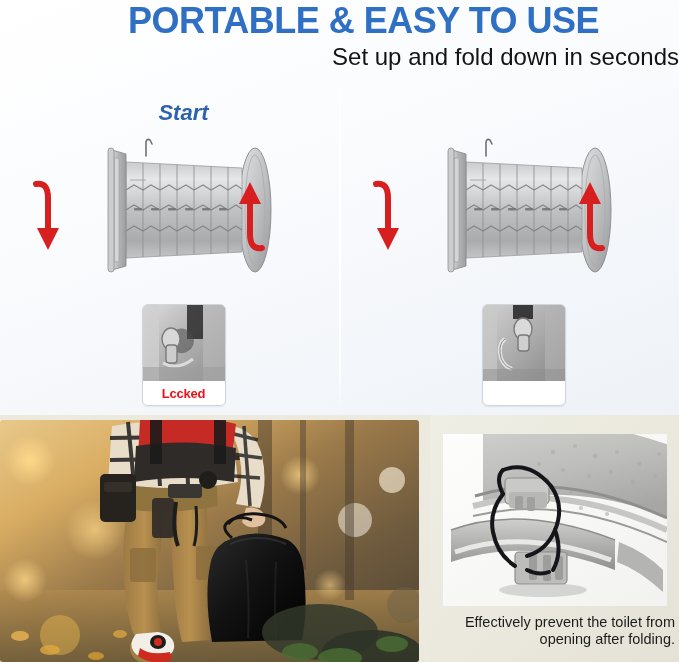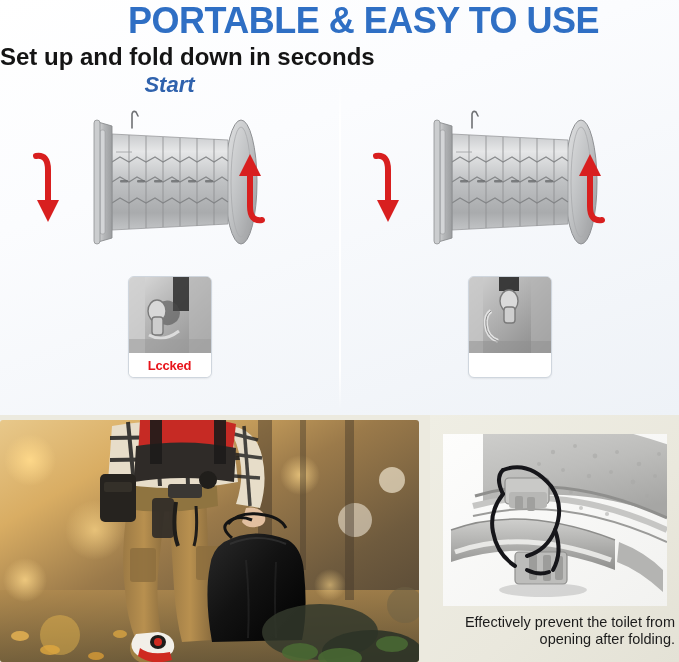--- a/index.html
+++ b/index.html
@@ -21,30 +21,30 @@
     position:absolute;left:0;top:1px;width:679px;
     text-align:center;
     font-size:36px;font-weight:bold;letter-spacing:-0.5px;
     color:#2f6fc4;
     line-height:40px;
     white-space:nowrap;
     margin-left:24px;
   }
   .subtitle{
     position:absolute;left:0;top:42px;width:679px;
-    text-align:left;
-    font-size:24px;color:#141414;font-weight:bold;
+    text-align:right;
+    font-size:24px;color:#141414;font-weight:normal;
     line-height:30px;
   }
   .divider{
     position:absolute;left:339px;top:80px;width:2px;height:330px;
     background:linear-gradient(to bottom,rgba(255,255,255,0) 0%,#ffffff 12%,#ffffff 88%,rgba(255,255,255,0) 100%);
   }
 
-  .panel{position:absolute;top:68px;width:339px;height:335px;}
+  .panel{position:absolute;top:96px;width:339px;height:335px;padding-left:28px;}
   .panel.left{left:0;}
   .panel.right{left:340px;}
 
   .panel-label{
     position:absolute;left:0;top:4px;width:100%;
     text-align:center;
     font-size:22px;font-weight:bold;font-style:italic;
     color:#2f62ad;
   }
 

